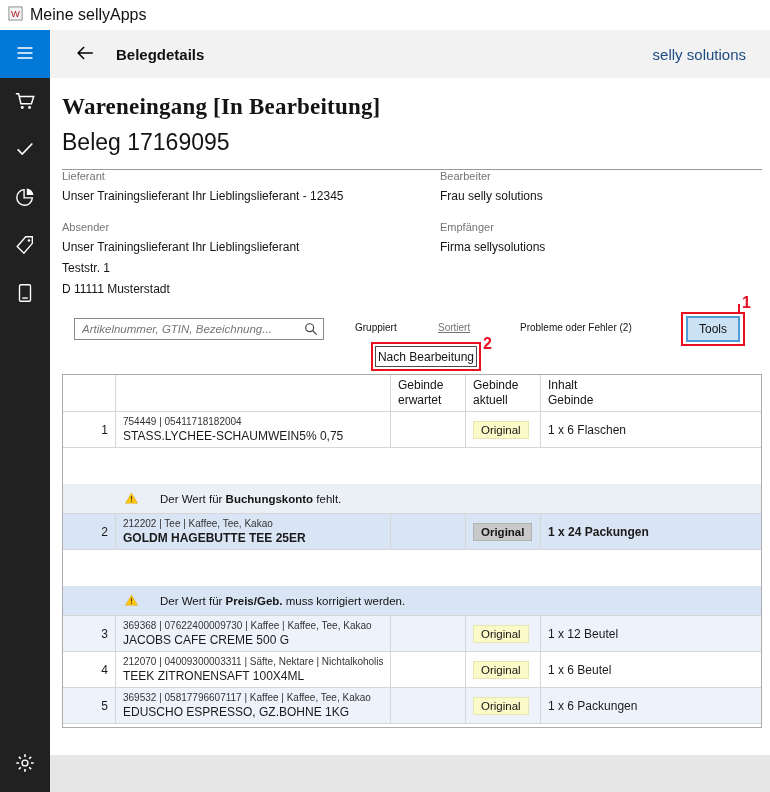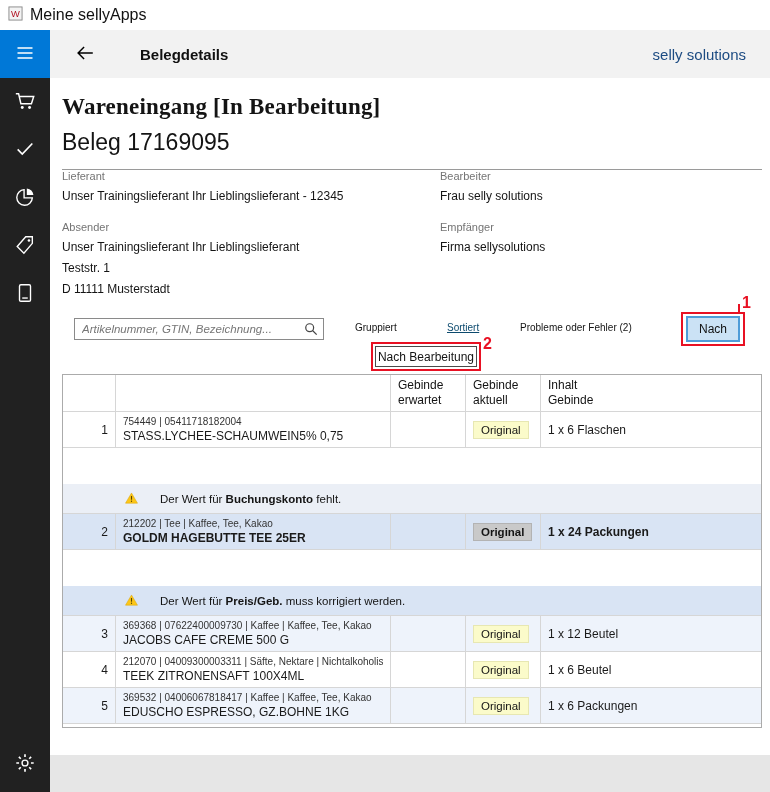--- a/index.html
+++ b/index.html
@@ -16,21 +16,21 @@
   .app-title { font-size:16px; color:#111; }
 
   
   .sidebar { position:absolute; top:30px; left:0; bottom:0; width:50px; background:#212121; display:flex; flex-direction:column; }
   .nav-btn { width:50px; height:48px; background:transparent; border:none; display:flex; align-items:center; justify-content:center; cursor:pointer; padding:0; }
   .nav-btn.menu { background:#0078d7; }
   .nav-btn.gear { position:absolute; bottom:4px; left:0; }
 
   
   .content { position:absolute; top:30px; left:50px; right:0; bottom:0; background:#fff; }
-  .page-header { height:48px; background:#f2f2f2; display:flex; align-items:center; padding:0 24px;gap:24px; }
+  .page-header { height:48px; background:#f2f2f2; display:flex; align-items:center; padding:0 24px; }
   .back-btn { background:none; border:none; padding:0; margin-right:20px; cursor:pointer; display:flex; align-items:center; }
   .page-title { font-weight:bold; font-size:15px; color:#111; }
   .brand { margin-left:auto; font-size:15px; color:#1c4b82; }
 
   .main { position:relative; padding:0 8px 0 12px; }
   h1 { font-size:23px; font-weight:bold; margin:16px 0 0; color:#141414; letter-spacing:.2px;font-family:Liberation Serif, serif; }
   .subtitle { font-size:23px; margin-top:9px; color:#141414; }
   hr.rule { border:none; border-top:1px solid #9a9a9a; margin:13px 0 0; }
 
   
@@ -45,21 +45,21 @@
   .toolbar { position:relative; margin-top:18px; height:56px; }
   .search-wrap { position:absolute; left:12px; top:2px; width:250px; height:22px; }
   .search-wrap input {
     width:250px; height:22px; border:1px solid #8a8a8a; padding:0 24px 0 7px;
     font-size:11.5px; font-family:inherit; color:#141414; background:#fff;
   }
   .search-wrap input::placeholder { font-style:italic; color:#767676; }
   .search-icon { position:absolute; right:6px; top:4px; }
   .tb-link { position:absolute; top:6px; font-size:10px; background:none; border:none; padding:0; font-family:inherit; cursor:pointer; color:#141414; }
   .tb-gruppiert { left:293px; }
-  .tb-sortiert { left:385px; color:#0c4a6e; text-decoration:underline; }
+  .tb-sortiert { left:376px; color:#737373; text-decoration:underline; }
   .tb-probleme { left:458px; }
   .tools-btn {
     position:absolute; left:624px; top:0; width:54px; height:26px;
     background:#cbe2f5; border:2px solid #4f9cd8; font-size:12px; font-family:inherit; cursor:pointer; color:#111;
   }
   .sortmode-box {
     position:absolute; left:313px; top:30px; width:102px; height:21px;
     border:1px solid #4a4a4a; background:#fff; display:flex; align-items:center; justify-content:center;
     font-size:12px; color:#141414;
   }
@@ -223,21 +223,21 @@
           <span class="search-icon">
             <svg width="14" height="14" viewBox="0 0 16 16">
                 <circle cx="6.5" cy="6.5" r="4.5" fill="none" stroke="#444" stroke-width="1.4"></circle>
                 <path d="M10 10l4.5 4.5" stroke="#444" stroke-width="1.4"></path>
               </svg>
           </span>
         </span>
         <button class="tb-link tb-gruppiert">Gruppiert</button>
         <button class="tb-link tb-sortiert">Sortiert</button>
         <button class="tb-link tb-probleme">Probleme oder Fehler (2)</button>
-        <button class="tools-btn">Nach</button>
+        <button class="tools-btn">Tools</button>
 
         <div class="sortmode-box">Nach Bearbeitung</div>
 
         <div class="anno-box anno-box-1"></div>
         <div class="anno-line-1"></div>
         <span class="anno-num anno-num-1">1</span>
         <div class="anno-box anno-box-2"></div>
         <span class="anno-num anno-num-2">2</span>
       </div>
 
@@ -321,21 +321,21 @@
           <div class="cell"></div>
           <div class="cell badge-cell">
             <span class="badge">Original</span>
           </div>
           <div class="cell content-cell">1 x 6 Beutel</div>
         </div>
 
         <div class="trow item-row bg-pale">
           <div class="cell num-cell">5</div>
           <div class="cell desc-cell">
-            <div class="meta">369532 | 04006067818417 | Kaffee | Kaffee, Tee, Kakao</div>
+            <div class="meta">369532 | 05817796607117 | Kaffee | Kaffee, Tee, Kakao</div>
             <div class="name">EDUSCHO ESPRESSO, GZ.BOHNE 1KG</div>
           </div>
           <div class="cell"></div>
           <div class="cell badge-cell">
             <span class="badge">Original</span>
           </div>
           <div class="cell content-cell">1 x 6 Packungen</div>
         </div>
 
         <div class="table-filler"></div>

